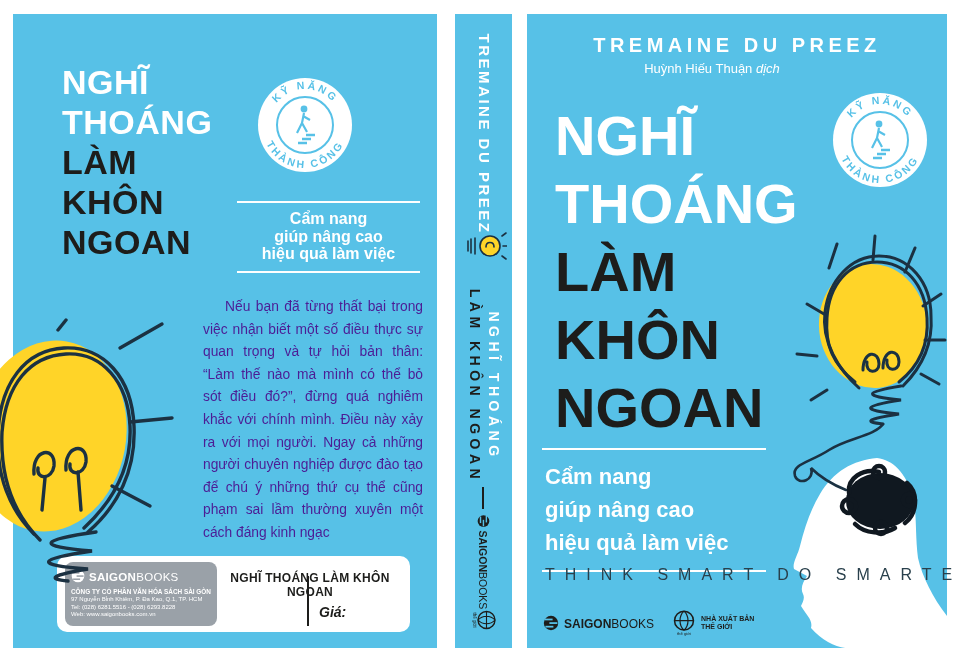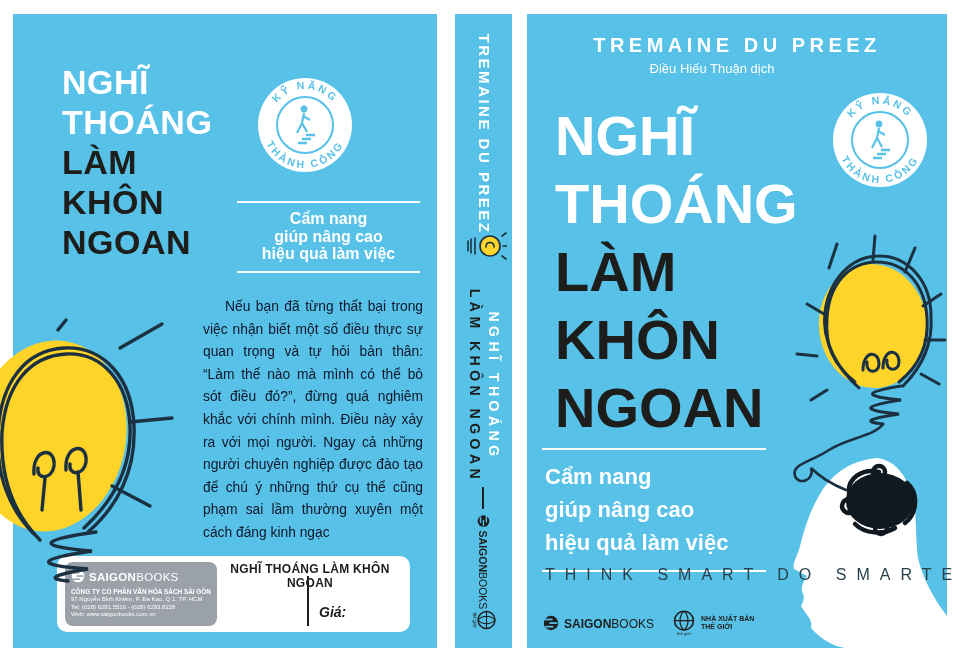--- a/index.html
+++ b/index.html
@@ -17,31 +17,31 @@
   .panel-spine{left:455px;width:57px;}
   .panel-front{left:527px;width:420px;}
   .abs{position:absolute;}
 
   
   .back-title{left:49px;top:48px;font-size:34px;line-height:40px;font-weight:bold;letter-spacing:.5px;}
   .back-title .w{color:#fff;}
   .back-title .k{color:var(--ink);}
   .back-tagline{left:224px;top:187px;width:183px;border-top:2px solid #fff;border-bottom:2px solid #fff;
     padding:7px 0 8px;text-align:center;color:#fff;font-weight:bold;font-size:16px;line-height:17.5px;}
-  .back-blurb{left:190px;top:282px;width:220px;color:#0f172a;font-size:13.8px;line-height:22.6px;
+  .back-blurb{left:190px;top:282px;width:220px;color:#4c1d95;font-size:13.8px;line-height:22.6px;
     text-align:justify;text-indent:22px;}
   .label{left:44px;top:542px;width:353px;height:76px;background:#fff;border-radius:10px;}
   .label-gray{left:8px;top:6px;width:152px;height:64px;background:var(--gray);border-radius:8px;
     padding:5px 6px;color:#fff;overflow:hidden;}
   .brandrow{display:flex;align-items:center;gap:4px;}
   .brandrow .b1{font-weight:bold;font-size:11.5px;letter-spacing:.3px;}
   .brandrow .b2{font-weight:normal;font-size:11.5px;letter-spacing:.3px;}
   .label-company{font-size:6.4px;font-weight:bold;margin-top:3px;line-height:8px;}
   .label-line{font-size:6px;line-height:7.6px;}
-  .label-title{left:160px;top:6px;width:186px;text-align:center;font-size:12px;font-weight:bold;
+  .label-title{left:160px;top:15px;width:186px;text-align:center;font-size:12px;font-weight:bold;
     color:var(--ink);letter-spacing:.3px;}
   .label-div{left:250px;top:20px;width:1.5px;height:50px;background:var(--ink);}
   .label-price{left:262px;top:48px;font-size:14px;font-weight:bold;color:var(--ink);font-style:italic;}
 
   
   .vrot{position:absolute;left:50%;transform:translate(-50%,-50%) rotate(90deg);white-space:nowrap;}
   .spine-author{top:120px;color:#fff;font-weight:bold;font-size:15px;letter-spacing:2.5px;}
   .spine-title{top:372px;font-weight:bold;font-size:14px;letter-spacing:4.5px;line-height:19px;text-align:center;}
   .spine-title .w{color:#fff;display:block;}
   .spine-title .k{color:var(--ink);display:block;}
@@ -50,21 +50,21 @@
   .spine-brand .row{display:flex;align-items:center;gap:3px;}
   .spine-brand .b1{font-weight:bold;font-size:10.5px;}
   .spine-brand .b2{font-size:10.5px;}
   .spine-nxb{top:606px;text-align:center;color:var(--ink);}
   .spine-nxb .t{font-size:4.5px;display:block;text-align:center;}
 
   
   .front-author{left:0;top:20px;width:100%;text-align:center;color:#fff;font-weight:bold;
     font-size:20px;letter-spacing:4.5px;}
   .front-translator{left:0;top:47px;width:370px;text-align:center;color:#fff;font-size:13px;}
-  .front-translator .it{margin-top:36px;}
+  .front-translator .it{font-style:italic;margin-top:36px;}
   .front-title{left:28px;top:88px;font-size:56px;line-height:68px;font-weight:bold;}
   .front-title .w{color:#fff;}
   .front-title .k{color:var(--ink);}
   .front-tagline{left:15px;top:434px;width:224px;border-top:2.5px solid #fff;border-bottom:2.5px solid #fff;
     padding:10px 0 11px 3px;color:#fff;font-weight:bold;font-size:22px;line-height:33px;}
   .slogan{left:18px;top:552px;font-size:16px;letter-spacing:10px;color:#29404c;white-space:nowrap;z-index:6;}
   .front-logos{left:16px;top:596px;display:flex;align-items:center;gap:18px;z-index:6;color:var(--ink);}
   .front-logos .row{display:flex;align-items:center;gap:5px;}
   .front-logos .b1{font-weight:bold;font-size:12px;}
   .front-logos .b2{font-size:12px;}
@@ -187,21 +187,21 @@
         <path d="M1.5,10 H18.5 M10,1.5 C5,6 5,14 10,18.5 M10,1.5 C15,6 15,14 10,18.5" fill="none" stroke="#1d1d1b" stroke-width="1.1"></path>
       </svg>
       <span class="t">thế giới</span>
     </div>
   </div>
 
   <div class="panel panel-front">
 
     <div class="abs front-author">TREMAINE DU PREEZ</div>
     <div class="abs front-translator">
-      <span>Điều Hiếu Thuận</span>
+      <span>Huỳnh Hiếu Thuận</span>
       <span> </span>
       <span class="it">dịch</span>
     </div>
 
     <svg class="abs" style="left:305px;top:78px;" width="96" height="96" viewBox="0 0 96 96">
       <circle cx="48" cy="48" r="47" fill="#fff"></circle>
       <circle cx="48" cy="48" r="28" fill="none" stroke="#57c1e7" stroke-width="2"></circle>
       <path id="bb-top" d="M 12,48 A 36,36 0 0 1 84,48" fill="none"></path>
       <path id="bb-bot" d="M 5,48 A 43,43 0 0 0 91,48" fill="none"></path>
       <text font-size="10.5" font-weight="bold" letter-spacing="2.5" fill="#57c1e7">

